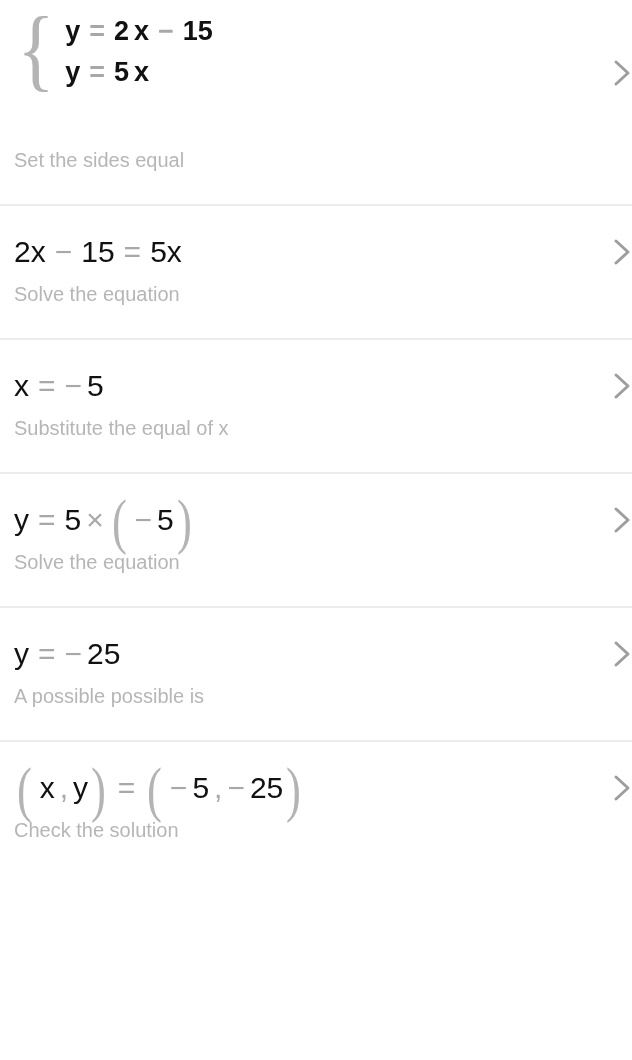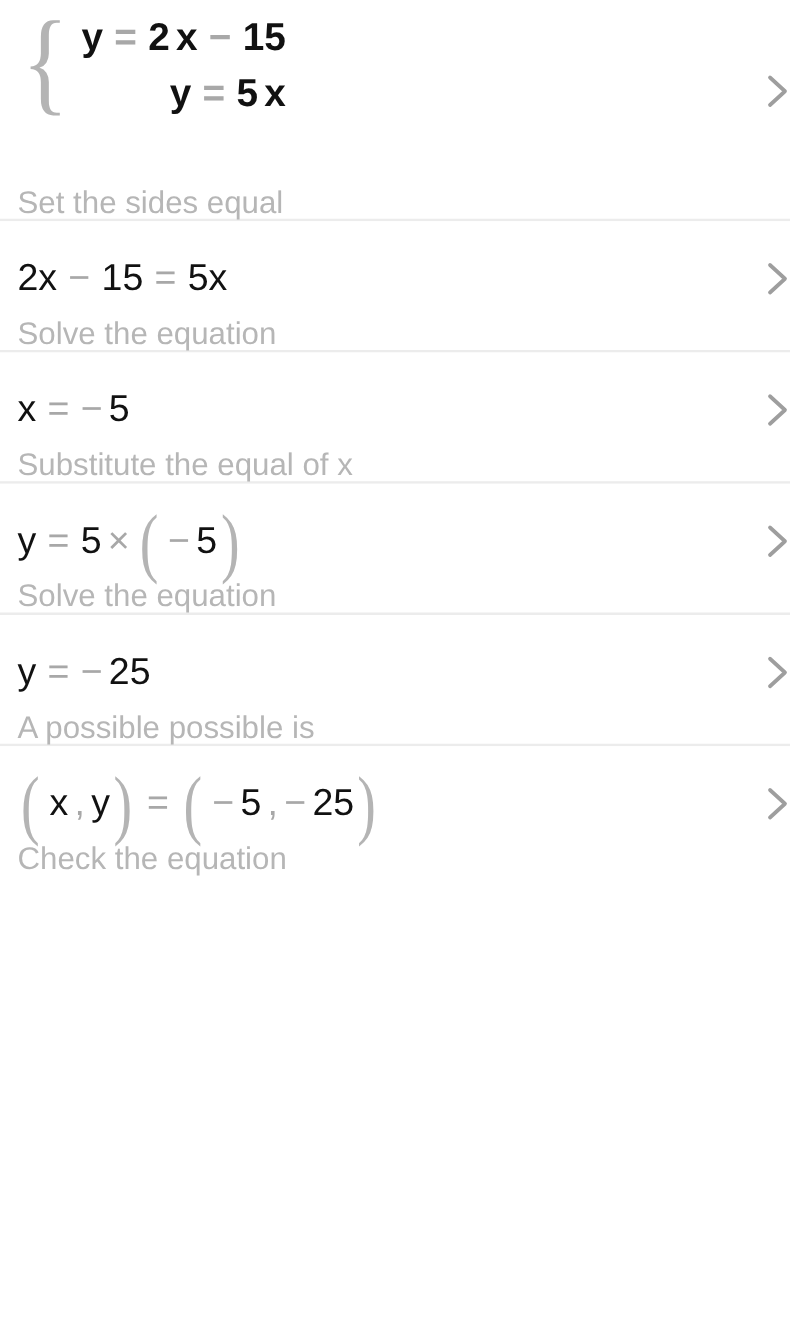--- a/index.html
+++ b/index.html
@@ -68,43 +68,43 @@
     font-weight: 300;
     line-height: 0.82;
     margin-right: 7px;
     transform: translateY(-2px) scaleX(0.85);
     font-family: "Liberation Serif", serif;
   }
   .system-lines {
     display: flex;
     flex-direction: column;
     gap: 14px;
-    font-size: 31px;
+    font-size: 27px;
     line-height: 1;
-    text-align: right;
   }
   .system-lines .eq-line { white-space: nowrap; }
 
   
   .paren {
     color: #b4b4b4;
     font-family: "Liberation Serif", serif;
     font-size: 62px;
     font-weight: 300;
     line-height: 0;
     display: inline-block;
     transform: scaleX(0.72);
     position: relative;
     top: 1px;
   }
 
   .caption {
     color: #b6b6b6;
-    font-size: 25px;
+    font-size: 20px;
     line-height: 1;
+    padding-bottom: 34px;
     margin-top: -14px;
     white-space: nowrap;
   }
 
   
   .chevron {
     position: absolute;
     right: -19px;
     top: 50%;
     transform: translateY(-50%);
@@ -257,16 +257,16 @@
           <span class="sp-s"></span>
           <span class="num">25</span>
           <span class="paren">)</span>
       </div>
       <span class="chevron">
         <svg width="30" height="30" viewBox="0 0 30 30" aria-hidden="true">
             <path d="M9 4 L21 15 L9 26" fill="none" stroke="#9e9e9e" stroke-width="3" stroke-linecap="round" stroke-linejoin="round"></path>
           </svg>
       </span>
     </div>
-    <div class="caption">Check the equation</div>
+    <div class="caption">Check the solution</div>
   </div>
 
 </div>
 
 </body></html>

